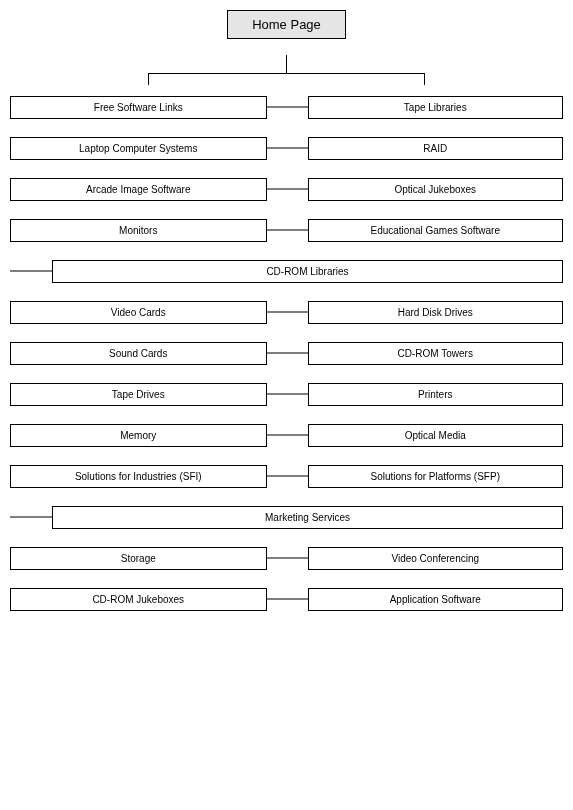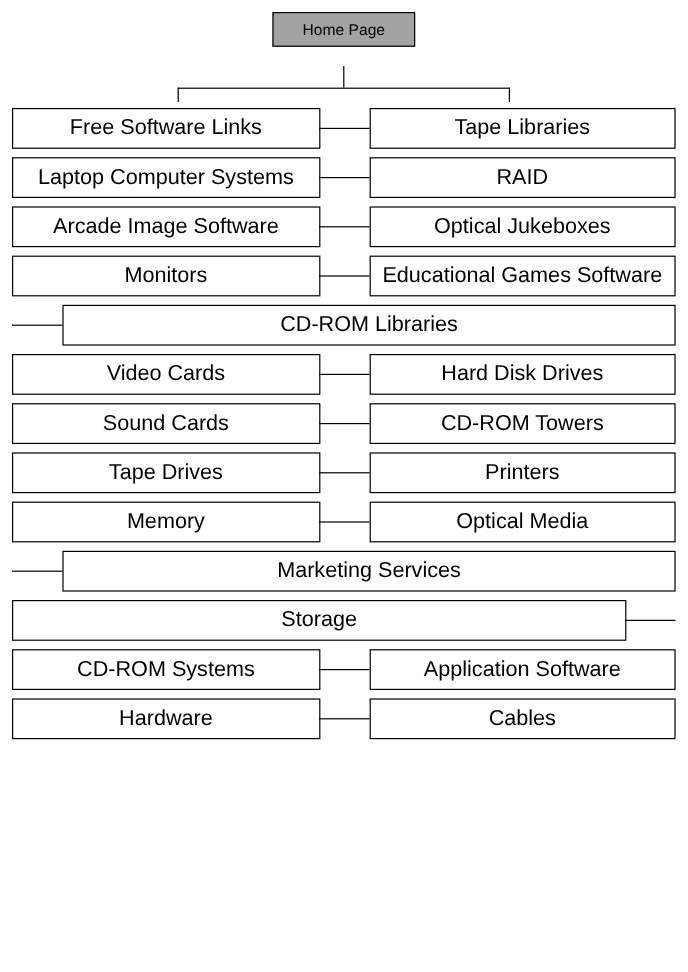--- a/index.html
+++ b/index.html
@@ -25,33 +25,33 @@
     .header-section {
       display: flex;
       justify-content: center;
       margin-bottom: 16px;
     }
 
     .home-page-box {
       border: 1px solid #000;
       padding: 6px 24px;
       text-align: center;
-      background: #a3a3a3;
+      background: #e5e5e5;
     }
 
     .cell {
       flex: 1;
       border: 1px solid #000;
       display: flex;
       align-items: center;
       justify-content: center;
       text-align: center;
       padding: 4px 8px;
       background: #fff;
-      font-size: 18px;
+      font-size: 10px;
       line-height: 1.3;
     }
 
     .cell-left {
       margin-right: -1px;
     }
 
     .rows-wrapper {
       display: flex;
       flex-direction: column;
@@ -222,56 +222,61 @@
         </div>
       </div>
       <div class="mid-connector"></div>
       <div class="right-col">
         <div class="cell">
           <span>Optical Media</span>
         </div>
       </div>
     </div>
       <div class="row-wrapper">
+      <div class="left-col">
+        <div class="cell cell-left">
+          <span>Solutions for Industries (SFI)</span>
+        </div>
+      </div>
+      <div class="mid-connector"></div>
+      <div class="right-col">
+        <div class="cell">
+          <span>Solutions for Platforms (SFP)</span>
+        </div>
+      </div>
+    </div>
+      <div class="row-wrapper">
       <div class="mid-connector"></div>
       <div class="right-col">
         <div class="cell">
           <span>Marketing Services</span>
         </div>
       </div>
     </div>
       <div class="row-wrapper">
       <div class="left-col">
         <div class="cell cell-left">
           <span>Storage</span>
         </div>
       </div>
       <div class="mid-connector"></div>
-    </div>
-      <div class="row-wrapper">
-      <div class="left-col">
-        <div class="cell cell-left">
-          <span>CD-ROM Systems</span>
+      <div class="right-col">
+        <div class="cell">
+          <span>Video Conferencing</span>
+        </div>
+      </div>
+    </div>
+      <div class="row-wrapper">
+      <div class="left-col">
+        <div class="cell cell-left">
+          <span>CD-ROM Jukeboxes</span>
         </div>
       </div>
       <div class="mid-connector"></div>
       <div class="right-col">
         <div class="cell">
           <span>Application Software</span>
         </div>
       </div>
     </div>
-      <div class="row-wrapper">
-      <div class="left-col">
-        <div class="cell cell-left">
-          <span>Hardware</span>
-        </div>
-      </div>
-      <div class="mid-connector"></div>
-      <div class="right-col">
-        <div class="cell">
-          <span>Cables</span>
-        </div>
-      </div>
-    </div>
     </div>
 
 </div>
 
 </body></html>

